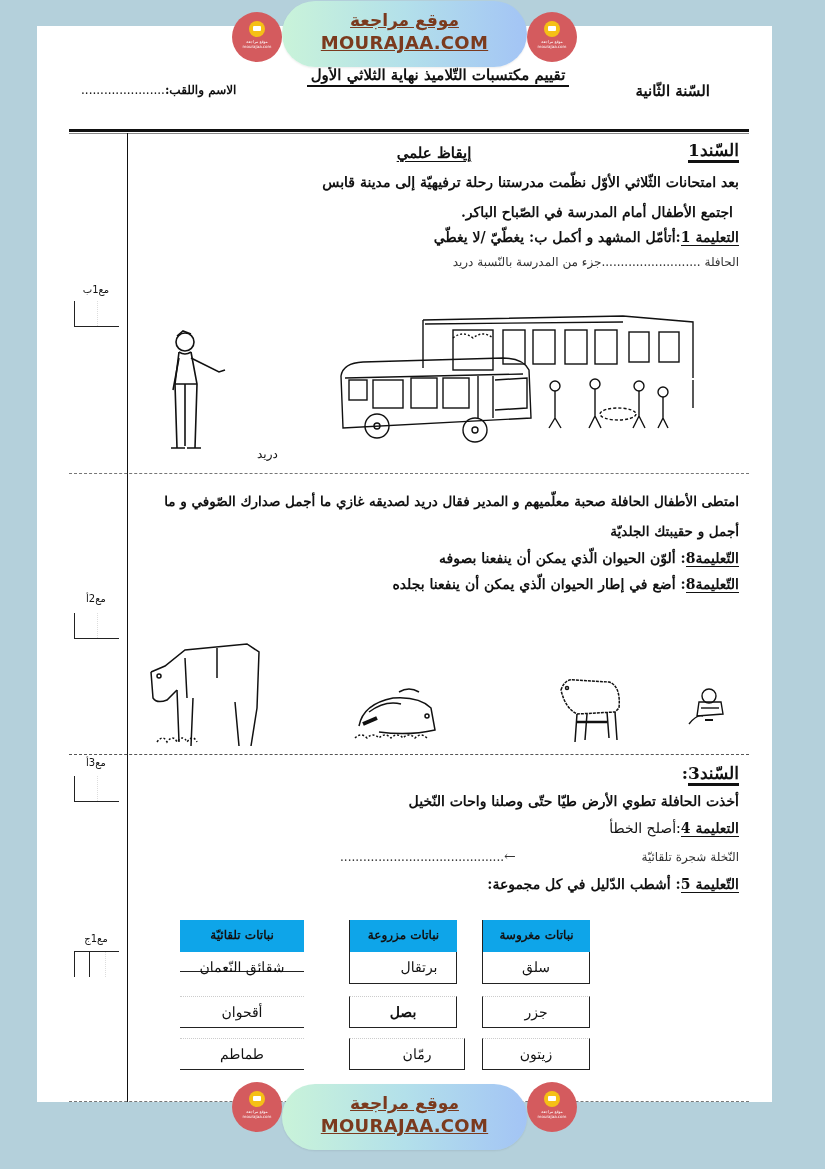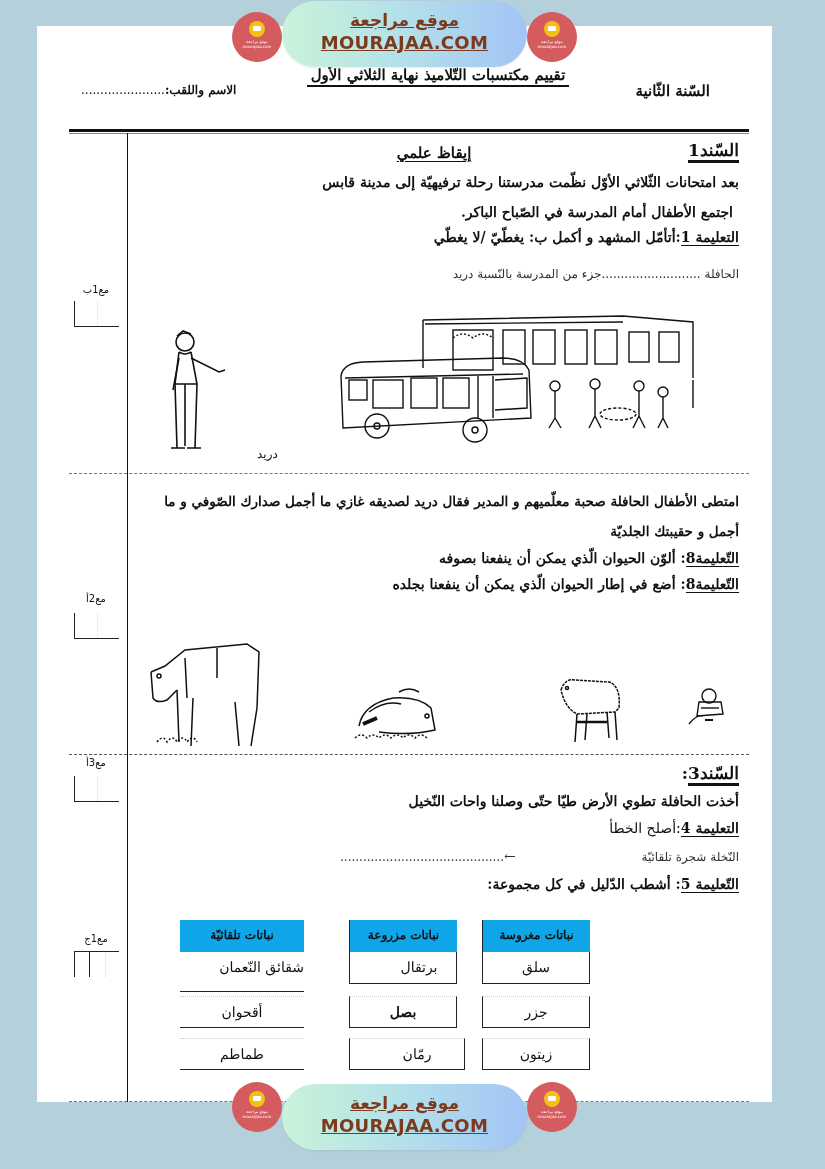--- a/index.html
+++ b/index.html
@@ -105,21 +105,21 @@
     <div class="sec-title" style="text-align:right;">
       <span class="n"><span>السّند</span><span>1</span></span>
     </div>
     <div class="para" style="margin-top:7px; line-height:30px;">
       <div>بعد امتحانات الثّلاثي الأوّل نظّمت مدرستنا رحلة ترفيهيّة إلى مدينة قابس</div>
       <div style="padding-right:6px;">اجتمع الأطفال أمام المدرسة في الصّباح الباكر.</div>
     </div>
     <div class="instr" style="margin-top:2px;">
       <span class="lab">التعليمة 1</span><span class="bold">:أتأمّل المشهد و أكمل ب: يغطّيّ /لا يغطّي</span>
     </div>
-    <div class="light" style="margin-top:22px;">الحافلة ..........................جزء من المدرسة بالنّسبة دريد</div>
+    <div class="light" style="margin-top:10px;">الحافلة ..........................جزء من المدرسة بالنّسبة دريد</div>
   </div>
 
   <div class="score-label rtl" style="left:36px; top:258px;">مع1ب</div>
   <div class="score-box" style="left:37px; top:275px;">
     <div class="sub" style="left:22px;"></div>
   </div>
 
   <svg class="abs" style="left:130px; top:302px;" width="60" height="122" viewBox="0 0 60 122">
     <g fill="none" stroke="#111" stroke-width="1.6">
       <circle cx="18" cy="14" r="9"></circle>
@@ -263,21 +263,21 @@
   <div class="pcell" style="left:445px; top:926px; width:108px; height:32px; border-left:1px solid #222; border-right:1px solid #222; border-bottom:1.5px solid #222;">سلق</div>
   <div class="pcell" style="left:445px; top:970px; width:108px; height:32px; border-left:1px solid #222; border-right:1px solid #222; border-bottom:1.5px solid #222; border-top:1px dotted #ccc;">جزر</div>
   <div class="pcell" style="left:445px; top:1012px; width:108px; height:32px; border-left:1px solid #222; border-right:1px solid #222; border-bottom:1.5px solid #222; border-top:1px dotted #ccc;">زيتون</div>
 
   <div class="pcell head" style="left:312px; top:894px; width:108px; height:32px; border-left:1px solid #222;">نباتات مزروعة</div>
   <div class="pcell" style="left:312px; top:926px; width:108px; height:32px; border-left:1px solid #222; border-right:1px solid #222; border-bottom:1.5px solid #222;padding-left:32px;">برتقال</div>
   <div class="pcell bold" style="left:312px; top:970px; width:108px; height:32px; border-left:1px solid #222; border-right:1px solid #222; border-bottom:1.5px solid #222; border-top:1px dotted #ccc;">بصل</div>
   <div class="pcell" style="left:312px; top:1012px; width:116px; height:32px; border-left:1px solid #222; border-right:1px solid #222; border-bottom:1.5px solid #222; border-top:1px dotted #ccc;padding-left:20px;">رمّان</div>
 
   <div class="pcell head" style="left:143px; top:894px; width:124px; height:32px;">نباتات تلقائيّة</div>
-  <div class="pcell" style="left:143px; top:926px; width:124px; height:40px; border-bottom:1.5px solid #222;text-align:right;">شقائق النّعمان</div>
+  <div class="pcell" style="left:143px; top:926px; width:124px; height:20px; border-bottom:1.5px solid #222;">شقائق النّعمان</div>
   <div class="pcell" style="left:143px; top:970px; width:124px; height:32px; border-bottom:1.5px solid #222; border-top:1px dotted #ccc;">أقحوان</div>
   <div class="pcell" style="left:143px; top:1012px; width:124px; height:32px; border-bottom:1.5px solid #222; border-top:1px dotted #ccc;">طماطم</div>
 </div>
 
 <div class="badge" style="left:232px; top:1082px;">
   <div class="logo"></div>
   <div class="t rtl">موقع مراجعة</div>
   <div class="t">mourajaa.com</div>
 </div>
 <div class="banner" style="left:282px; top:1084px;">

